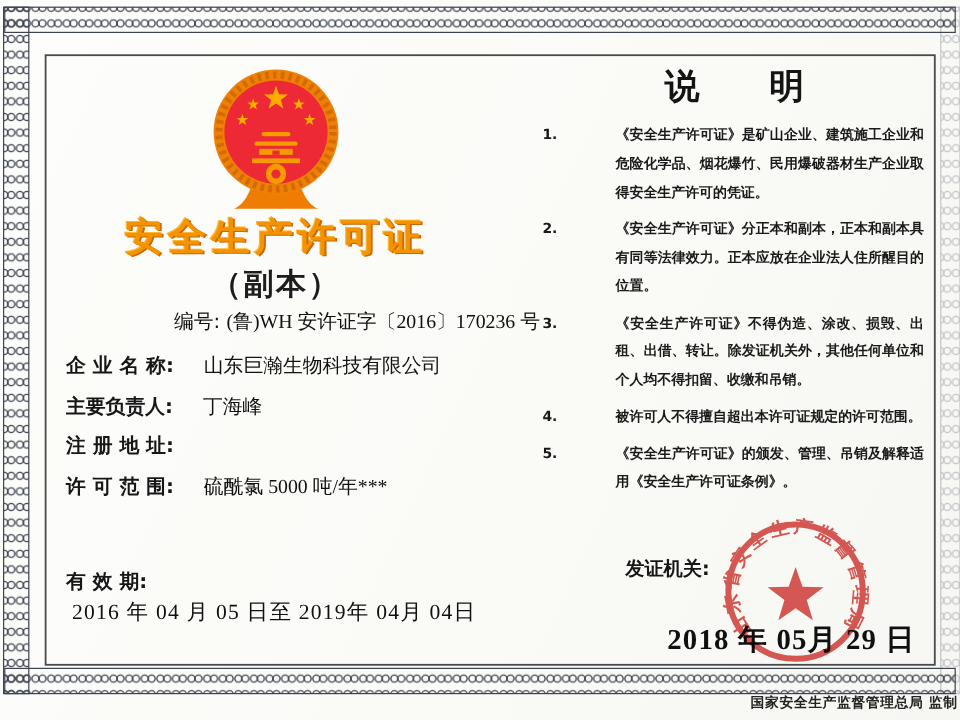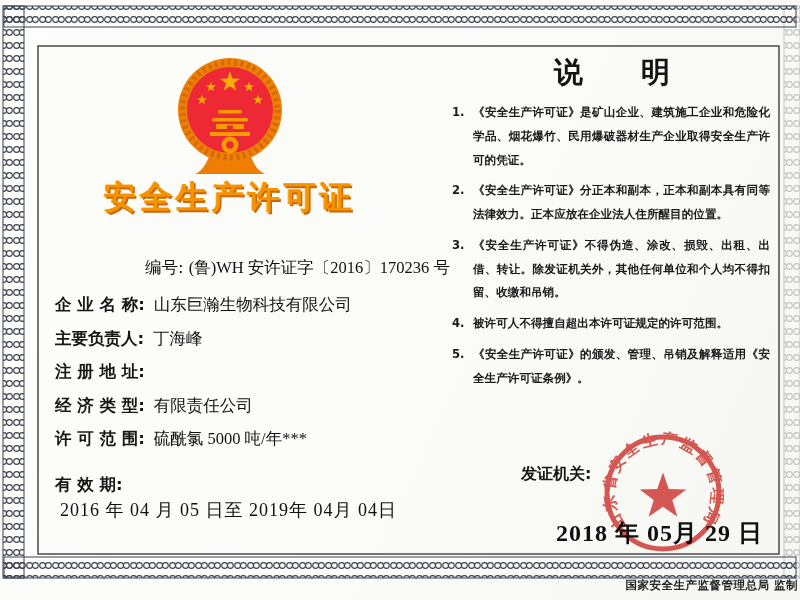--- a/index.html
+++ b/index.html
@@ -17,33 +17,33 @@
       font-size:32px;font-weight:700;letter-spacing:4px;color:#f39300;
       text-shadow:1.5px 1.5px 0 #cd6500,-1px -0.5px 0 #ffb52e;}
   .cert-subtitle{left:25px;top:220px;width:410px;text-align:center;
       font-size:25px;font-weight:700;letter-spacing:2px;color:#1d1d1d;}
   .serial-line{left:20px;top:257px;width:430px;text-align:right;
       font-size:16.5px;color:#101010;}
   .serial-line .serial-value{font-family:"Liberation Serif","DejaVu Serif",serif;}
   .fields{left:55px;top:294px;width:395px;}
   .field-row{display:flex;align-items:baseline;margin-bottom:11.5px;}
   .field-label{font-size:16.5px;font-weight:700;color:#161616;white-space:nowrap;}
-  .field-value{font-size:16.5px;color:#111;margin-left:9px;white-space:nowrap;
+  .field-value{font-size:16.5px;color:#111;margin-left:25px;white-space:nowrap;
       font-family:"Liberation Serif","DejaVu Serif",serif;}
   .validity-label{left:55px;top:474px;font-size:16.5px;font-weight:700;color:#161616;}
   .validity-date{left:60px;top:498px;font-size:18px;color:#101010;letter-spacing:1px;
       font-family:Liberation Serif, serif;}
   
   .notes-title{left:452px;top:53px;width:320px;text-align:center;
       font-size:29px;font-weight:700;color:#141414;}
   .notes{left:452px;top:101px;width:318px;}
   .note-item{display:flex;margin-bottom:7px;font-size:11.6px;font-weight:600;
       line-height:2.05;color:#1a1a1a;}
   .note-num{width:21px;flex:none;}
-  .note-text{flex:1;text-align:justify;}
+  .note-text{flex:1;text-align:justify;margin-left:40px;}
   .issuer-label{left:521px;top:464px;font-size:16px;font-weight:700;color:#161616;}
   .issue-date{left:556px;top:517px;font-size:24px;color:#101010;letter-spacing:1px;
       font-family:"Liberation Serif","DejaVu Serif",serif;font-weight:bold;}
   .seal{left:599px;top:429px;width:128px;height:128px;opacity:.88;
       mix-blend-mode:multiply;}
   .footer-note{right:2px;top:578px;font-size:11.5px;font-weight:700;color:#232323;
       letter-spacing:.5px;}
 </style>
 </head>
 <body>
@@ -80,41 +80,38 @@
     <rect x="52" y="58" width="24" height="3.5" rx="1.5" fill="#f59b00"></rect>
     <rect x="46" y="66" width="36" height="3.5" rx="1.5" fill="#f59b00"></rect>
     <rect x="50" y="72" width="28" height="5" fill="#f59b00"></rect>
     <rect x="61" y="73.5" width="6" height="3.5" fill="#ee2936"></rect>
     <rect x="44" y="80" width="40" height="4" fill="#f59b00"></rect>
     <circle cx="64" cy="93" r="8.5" fill="#f59b00"></circle>
     <circle cx="64" cy="93" r="3.8" fill="#ee2936"></circle>
   </svg>
 
   <div class="abs cert-title">安全生产许可证</div>
+  <div class="abs cert-subtitle">（副本）</div>
 
   <div class="abs serial-line">
     <span>编号:</span>
     <span class="serial-value">(鲁)WH 安许证字〔2016〕170236 号</span>
   </div>
 
   <div class="abs fields">
     <div class="field-row">
       <span class="field-label">企 业 名 称:</span>
       <span class="field-value">山东巨瀚生物科技有限公司</span>
     </div>
     <div class="field-row">
       <span class="field-label">主要负责人:</span>
       <span class="field-value">丁海峰</span>
     </div>
     <div class="field-row">
       <span class="field-label">注 册 地 址:</span>
-    </div>
-    <div class="field-row">
-      <span class="field-label">经 济 类 型:</span>
-      <span class="field-value">有限责任公司</span>
     </div>
     <div class="field-row">
       <span class="field-label">许 可 范 围:</span>
       <span class="field-value">硫酰氯 5000 吨/年***</span>
     </div>
   </div>
 
   <div class="abs validity-label">有 效 期:</div>
   <div class="abs validity-date">2016 年 04 月 05 日至 2019年 04月 04日</div>
 

